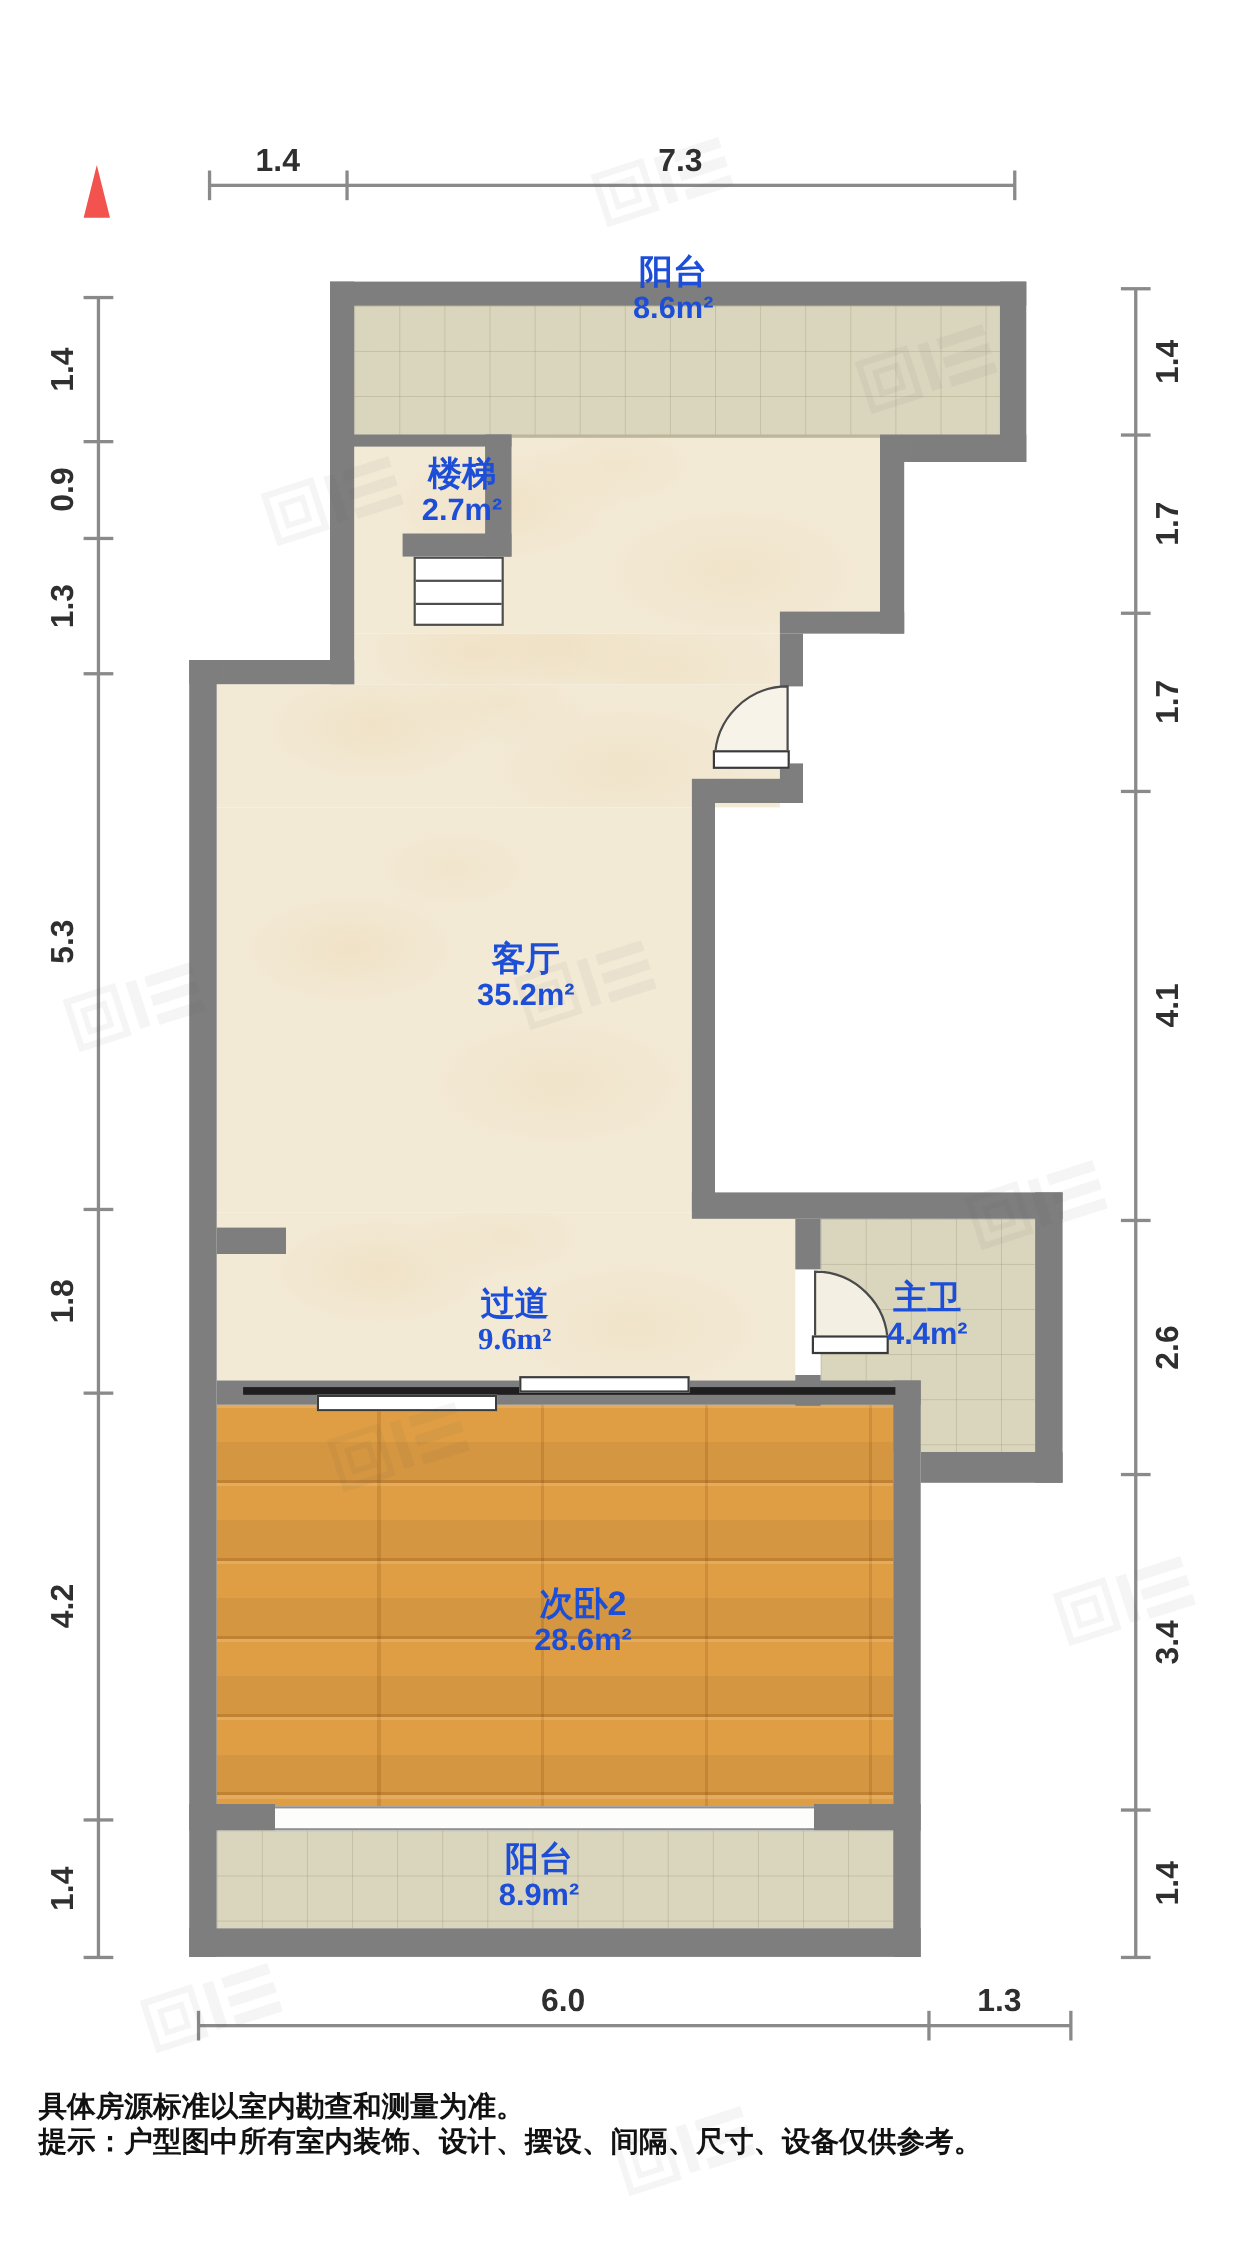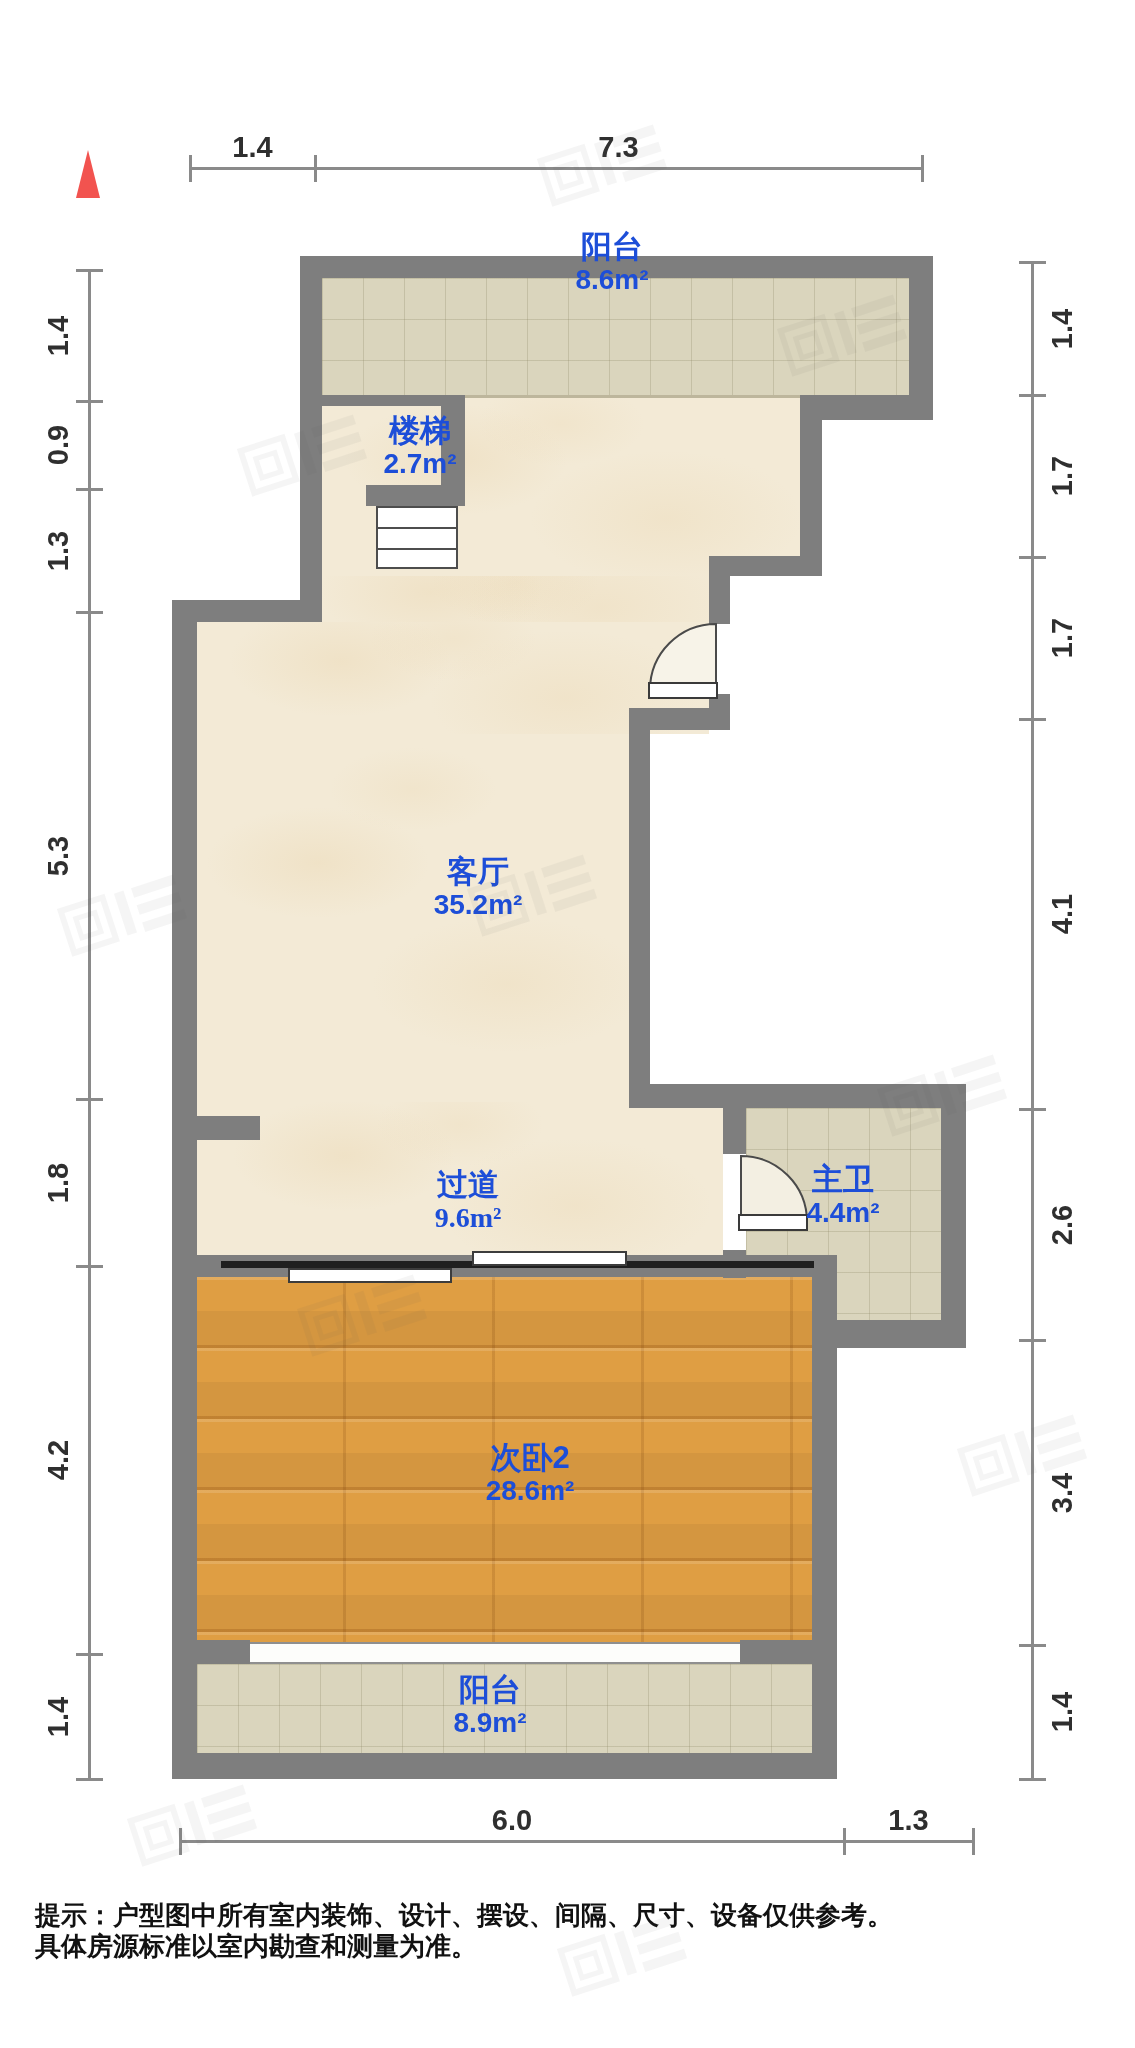--- a/index.html
+++ b/index.html
@@ -198,22 +198,22 @@
       <div class="dimlabel vert" style="left: 1062px; top: 328.5px;">1.4</div>
       <div class="dimlabel vert" style="left: 1062px; top: 476px;">1.7</div>
       <div class="dimlabel vert" style="left: 1062px; top: 638px;">1.7</div>
       <div class="dimlabel vert" style="left: 1062px; top: 914px;">4.1</div>
       <div class="dimlabel vert" style="left: 1062px; top: 1224.5px;">2.6</div>
       <div class="dimlabel vert" style="left: 1062px; top: 1492.5px;">3.4</div>
       <div class="dimlabel vert" style="left: 1062px; top: 1712px;">1.4</div>
     </div>
 
   <div class="footer">
+    <div>具体房源标准以室内勘查和测量为准。</div>
     <div>提示：户型图中所有室内装饰、设计、摆设、间隔、尺寸、设备仅供参考。</div>
-    <div>具体房源标准以室内勘查和测量为准。</div>
   </div>
 
   <div id="watermarks">
       <div class="wm" style="left: 540px; top: 130px;">
         <svg width="150" height="60" viewBox="0 0 150 60">
           <rect x="4" y="8" width="44" height="44" fill="none" stroke="#555" stroke-width="6"></rect>
           <rect x="16" y="20" width="20" height="20" fill="none" stroke="#555" stroke-width="5"></rect>
           <rect x="60" y="8" width="10" height="44" fill="#555"></rect>
           <rect x="78" y="8" width="44" height="10" fill="#555"></rect>
           <rect x="78" y="26" width="44" height="10" fill="#555"></rect>

